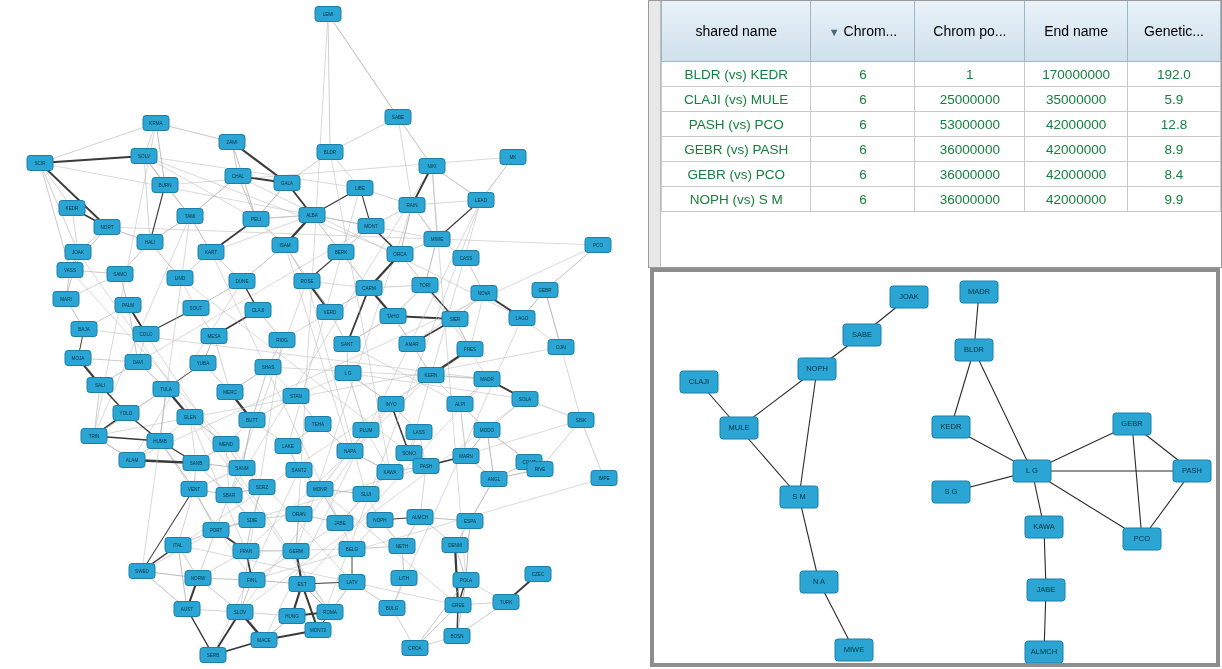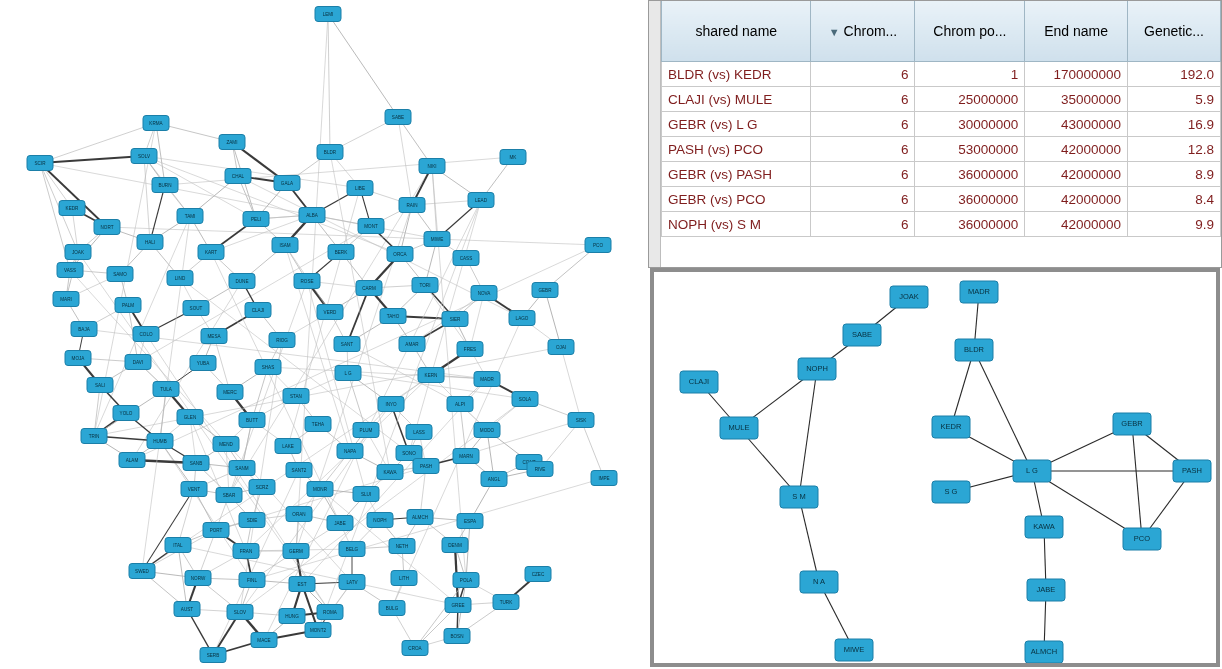--- a/index.html
+++ b/index.html
@@ -81,22 +81,23 @@
     height: 22px;
     text-align: center;
     white-space: nowrap;
   }
   table.data th.left   { text-align: center; }
   table.data td {
     border: 1px solid #c9c9c9;
     padding: 2px 6px;
     height: 20px;
     white-space: nowrap;
-    color: #7f1d1d;
+    color: #15803d;
     background: #ffffff;
+    text-align: center;
   }
   td.num { text-align: right; }
   td.name { text-align: left; }
   .filter-icon {
     display: inline-block;
     margin-right: 4px;
     color: #4a6a7a;
     font-size: 11px;
     vertical-align: middle;
   }
@@ -1029,27 +1030,20 @@
             <td class="num">192.0</td>
           </tr>
           <tr>
             <td class="name">CLAJI (vs) MULE</td>
             <td class="num">6</td>
             <td class="num">25000000</td>
             <td class="num">35000000</td>
             <td class="num">5.9</td>
           </tr>
           <tr>
-            <td class="name">GEBR (vs) L G</td>
-            <td class="num">6</td>
-            <td class="num">30000000</td>
-            <td class="num">43000000</td>
-            <td class="num">16.9</td>
-          </tr>
-          <tr>
             <td class="name">PASH (vs) PCO</td>
             <td class="num">6</td>
             <td class="num">53000000</td>
             <td class="num">42000000</td>
             <td class="num">12.8</td>
           </tr>
           <tr>
             <td class="name">GEBR (vs) PASH</td>
             <td class="num">6</td>
             <td class="num">36000000</td>

